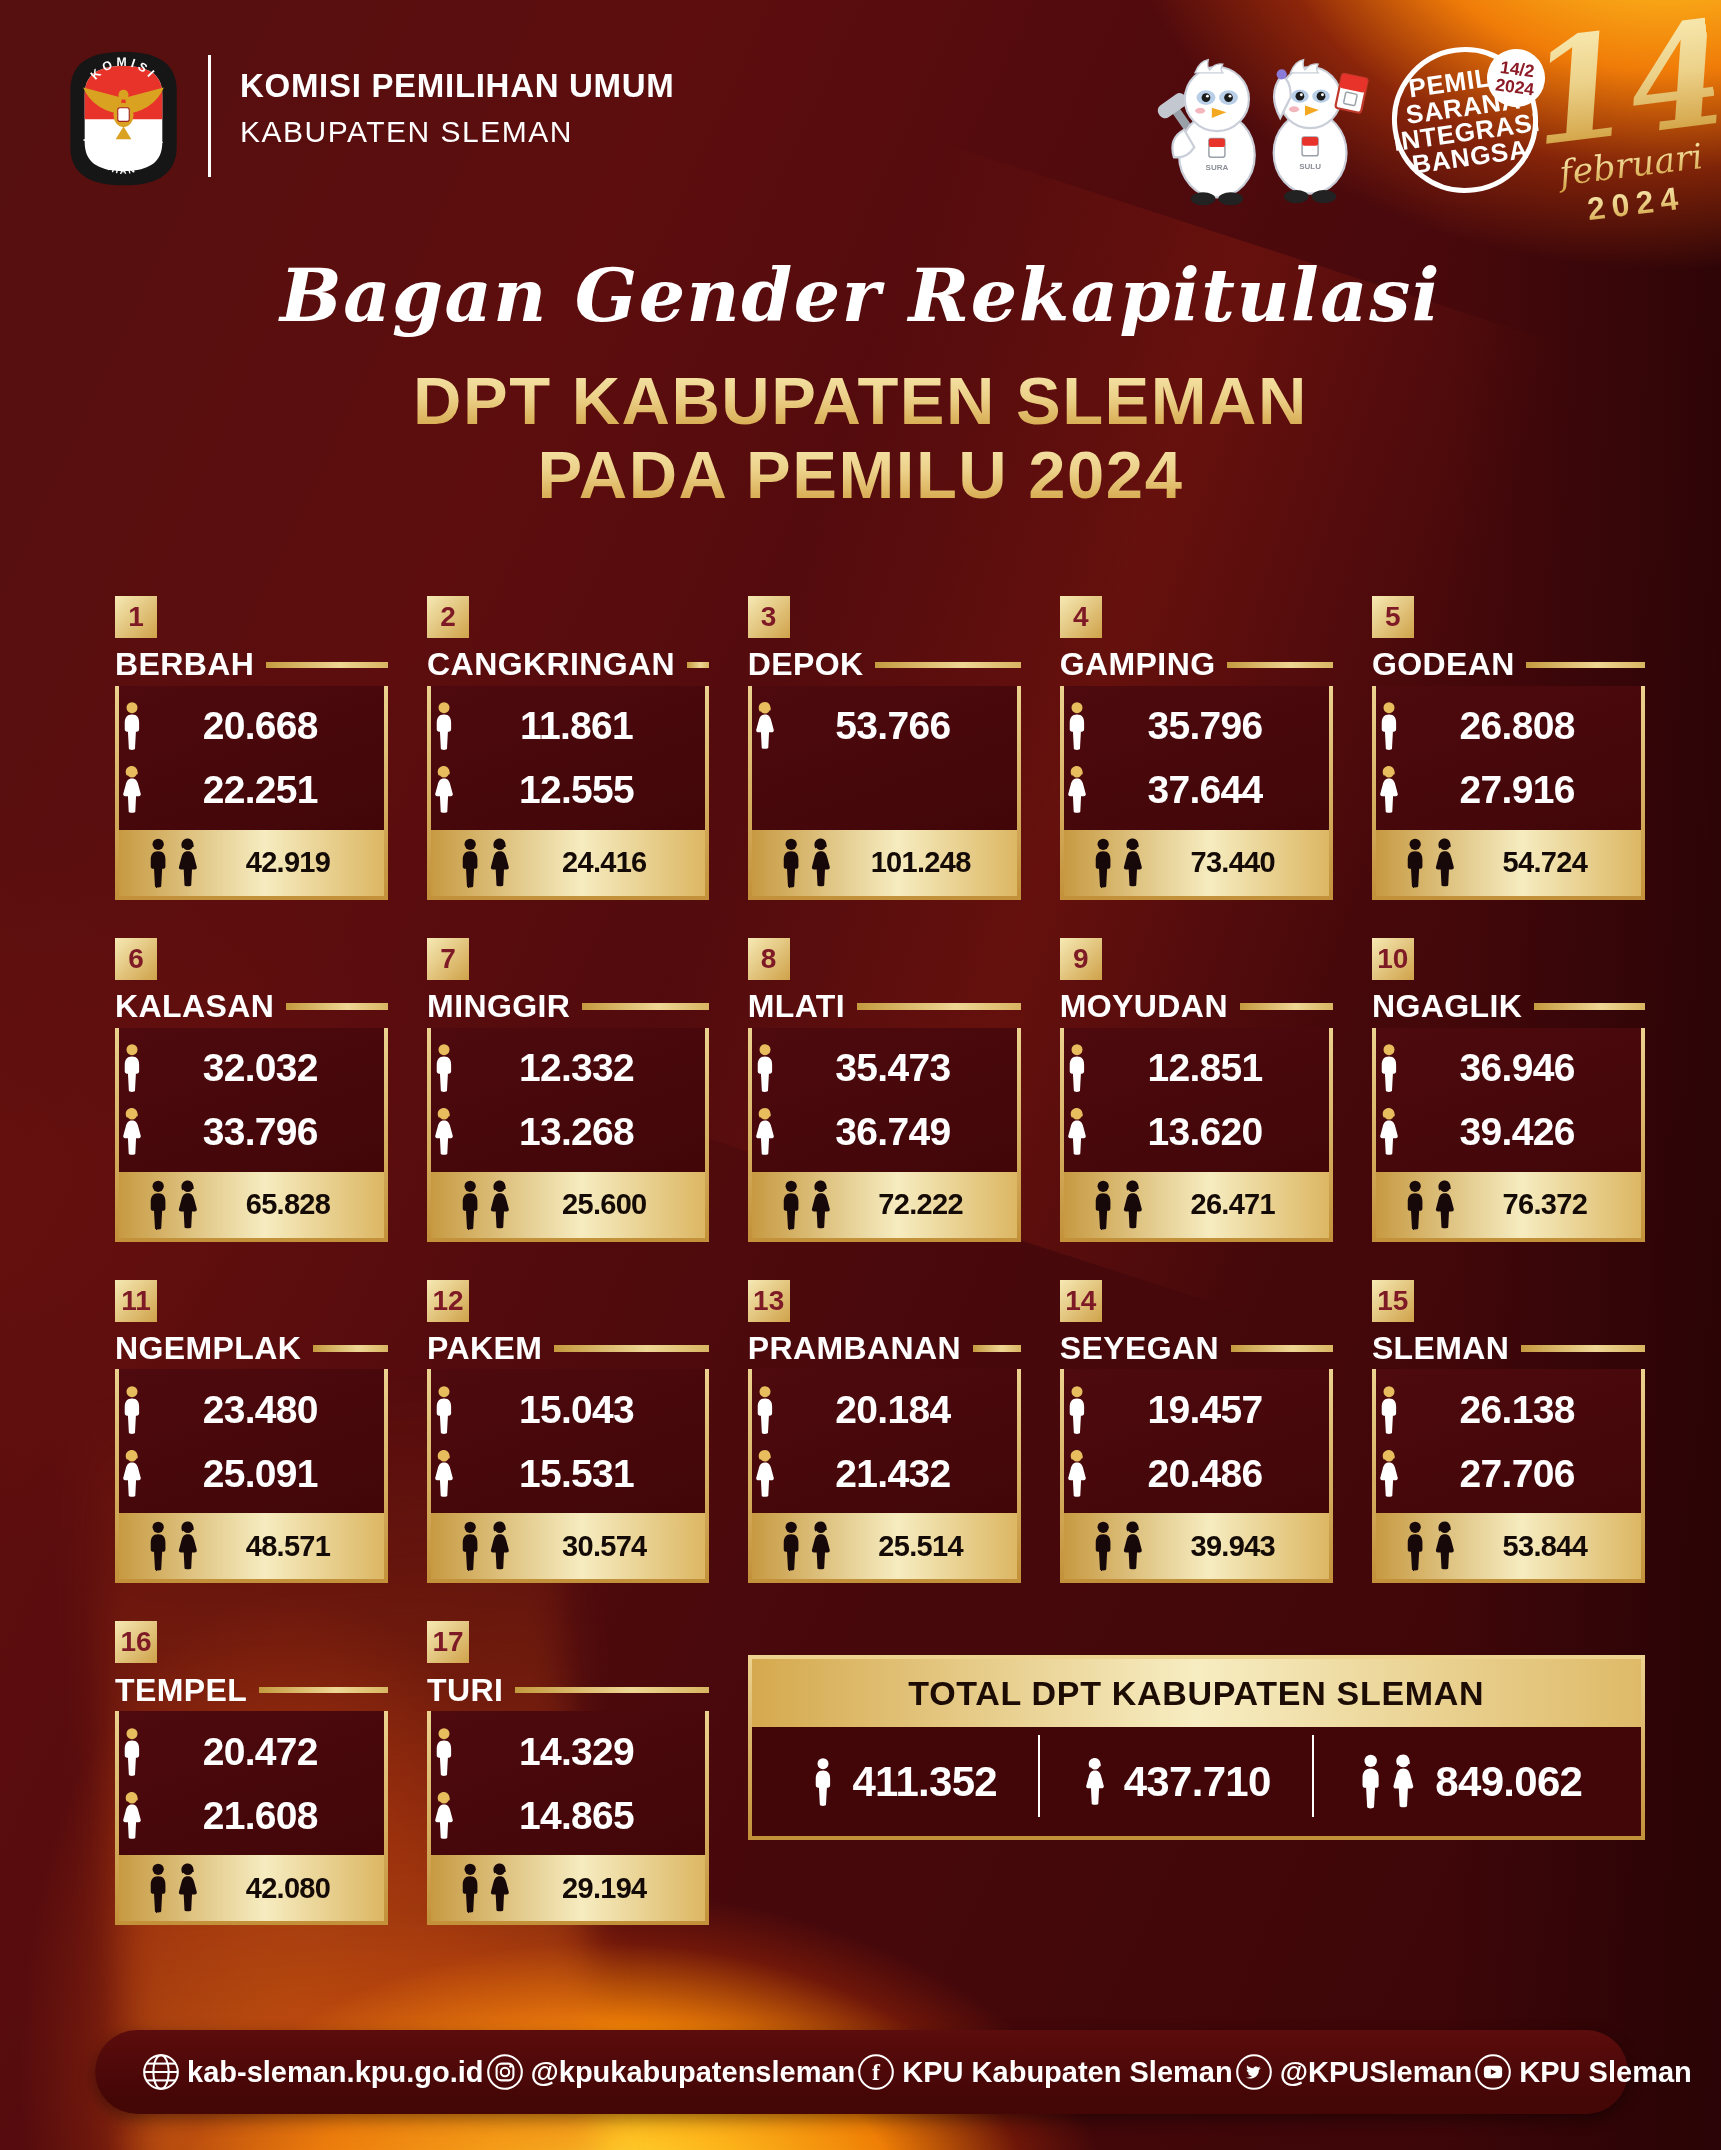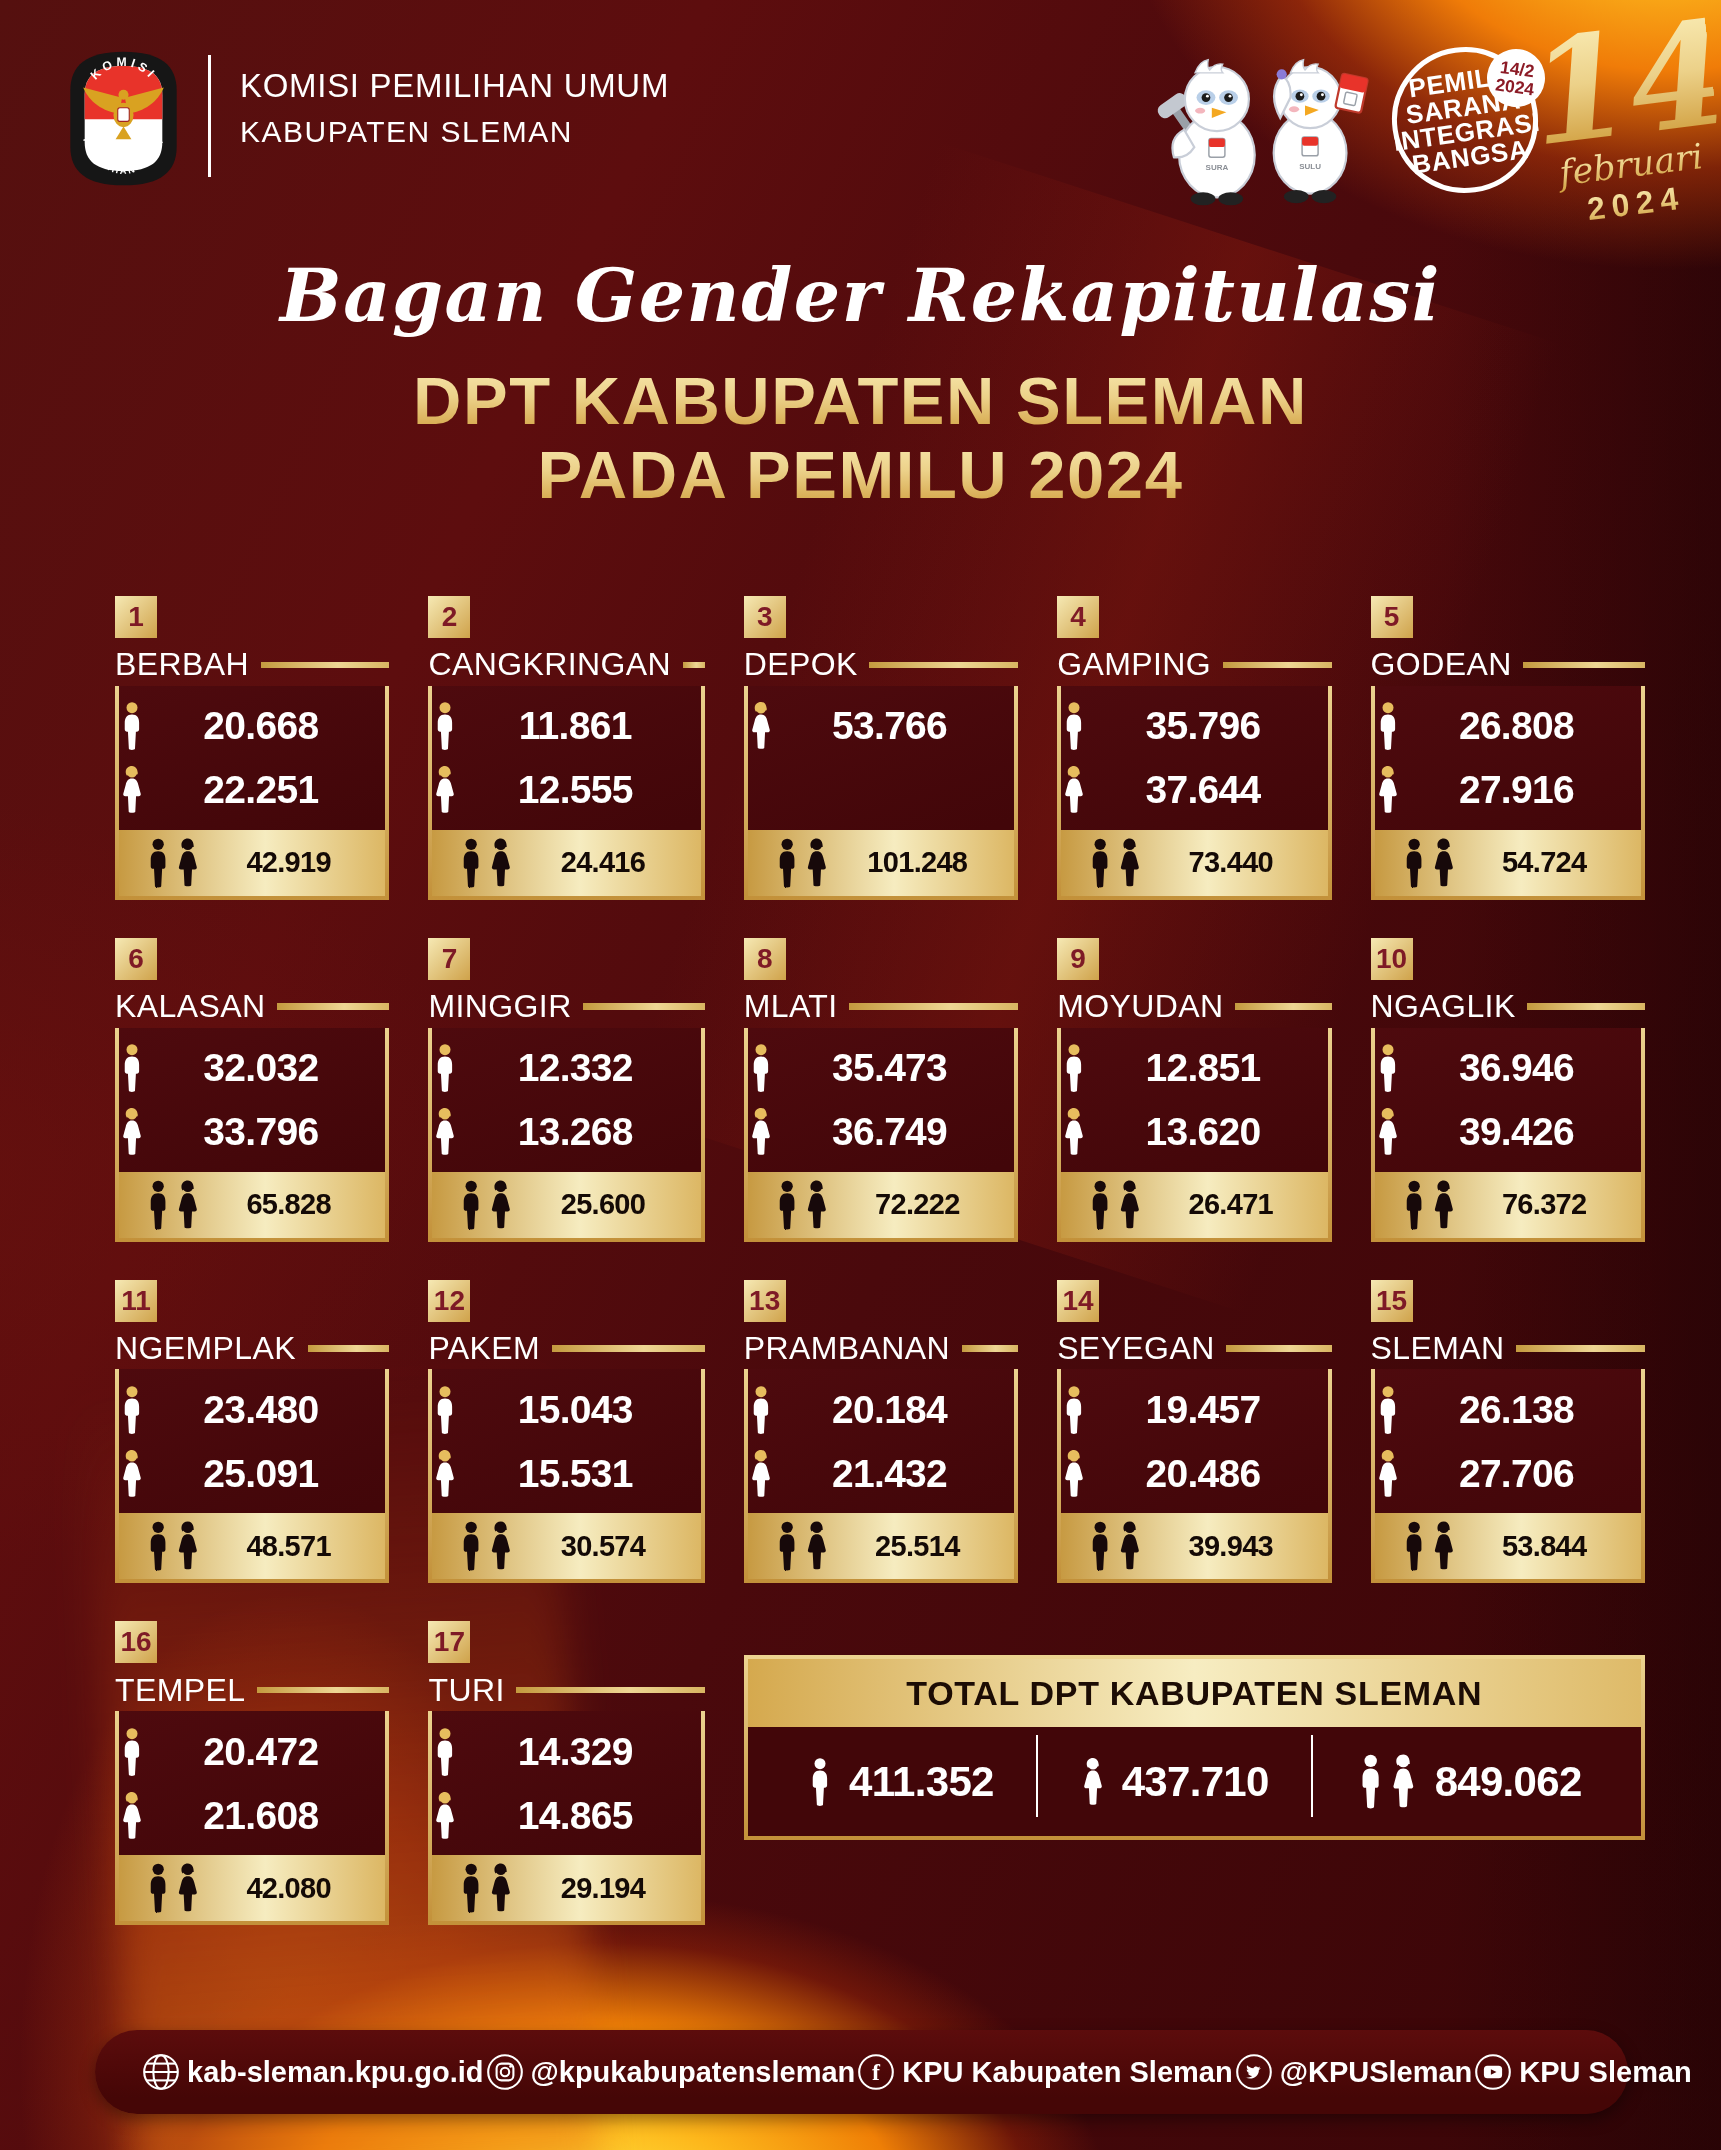--- a/index.html
+++ b/index.html
@@ -19,21 +19,21 @@
   .streak{position:absolute;pointer-events:none;}
   #streak1{left:764px;top:218px;width:655px;height:1019px;transform:rotate(18deg);
     background:linear-gradient(90deg,rgba(255,180,80,0) 0%,rgba(150,30,16,.35) 50%,rgba(255,180,80,0) 100%);}
   #streak2{left:109px;top:1383px;width:466px;height:801px;transform:rotate(-4deg);filter:blur(19px);
     background:linear-gradient(180deg,rgba(190,60,14,0) 0%,rgba(205,75,14,.38) 55%,rgba(235,125,20,.5) 100%);}
 
   
   #kpu-logo{position:absolute;left:66px;top:50px;width:115px;height:137px;}
   #header-divider{position:absolute;left:208px;top:55px;width:2.9px;height:122px;background:#fff;}
   #org-block{position:absolute;left:240px;top:67px;color:#fff;}
-  #org-line1{font-size:33px;font-weight:400;letter-spacing:0.7px;}
+  #org-line1{font-size:33px;font-weight:700;letter-spacing:0.7px;}
   #org-line2{font-size:30px;font-weight:400;letter-spacing:1.5px;margin-top:10.2px;}
 
   #mascots{position:absolute;left:1155px;top:35px;width:233px;height:182px;}
   #integration-badge{position:absolute;left:1392px;top:47px;width:146px;height:146px;}
   .badge-ring{width:146px;height:146px;border:5.1px solid #fff;border-radius:50%;
     display:flex;align-items:center;justify-content:center;transform:rotate(-8deg);}
   .badge-lines{text-align:center;color:#fff;font-weight:800;font-size:26px;line-height:.98;letter-spacing:0.7px;}
   .badge-lines span{display:block;}
   .badge-bubble{position:absolute;right:-7.3px;top:1.5px;width:58px;height:58px;background:#fff;border-radius:50%;
     display:flex;flex-direction:column;align-items:center;justify-content:center;
@@ -53,21 +53,21 @@
   #title-main div{display:inline-block;}
 
   
   #cards-area{position:absolute;left:115px;top:596px;width:1530px;
     display:grid;grid-template-columns:repeat(5,1fr);column-gap:39px;row-gap:38px;}
   .card{display:flex;flex-direction:column;}
   .card-badge{width:42px;height:42px;background:linear-gradient(135deg,#f6e9b4,#cfa24a);
     display:flex;align-items:center;justify-content:center;
     color:#7e1a26;font-size:28px;font-weight:800;}
   .card-titlerow{display:flex;align-items:center;height:39px;margin-top:7.3px;}
-  .card-title{font-size:32px;font-weight:400;color:#fff;letter-spacing:0.4px;white-space:nowrap;}
+  .card-title{font-size:32px;font-weight:700;color:#fff;letter-spacing:0.4px;white-space:nowrap;}
   .card-titleline{flex:1;height:6.6px;margin-left:11.6px;min-width:22px;
     background:linear-gradient(90deg,#c49a3f,#eed694 60%,#d8b562);}
   .card-frame{margin-top:1.5px;border:4.4px solid #d8ac55;border-top:none;
     border-image:linear-gradient(180deg,#ecd390,#c3913a) 1;
     background:linear-gradient(160deg,#4e0a0e,#420609 75%);
     display:flex;flex-direction:column;flex:1;}
   .person-rows{padding:8.7px 0 7.3px;flex:1;}
   .person-row{display:flex;align-items:center;height:64px;}
   .icon-person{width:26px;height:58px;--head:#e7bd5e;--body:#ffffff;}
   .person-value{flex:1;text-align:center;font-size:39px;font-weight:800;color:#fff;letter-spacing:-0.7px;padding-right:8.7px;}

